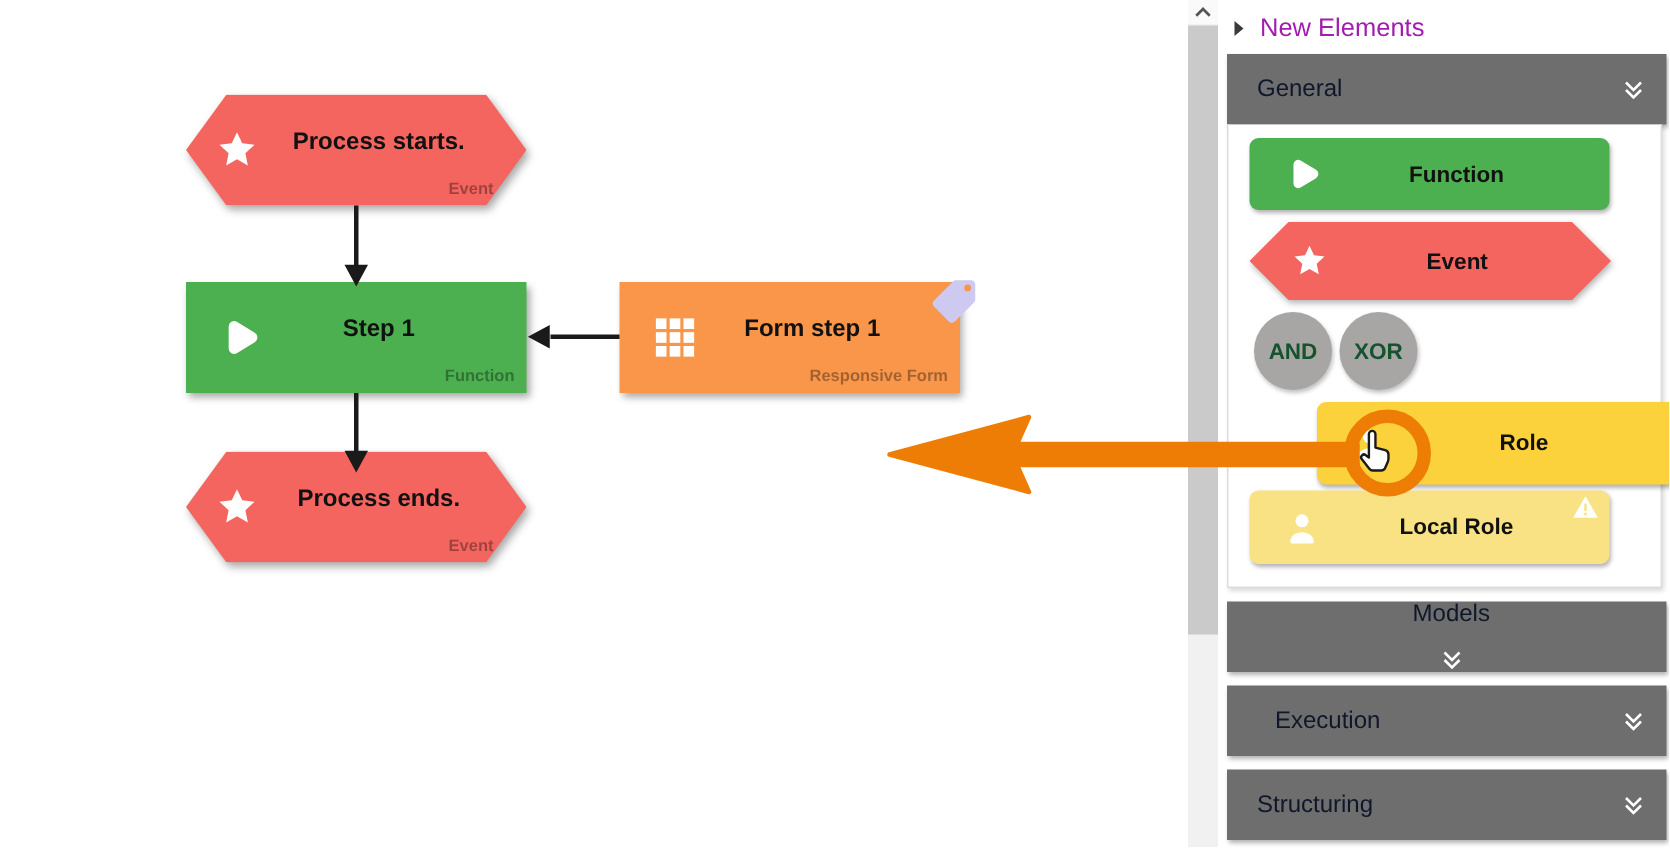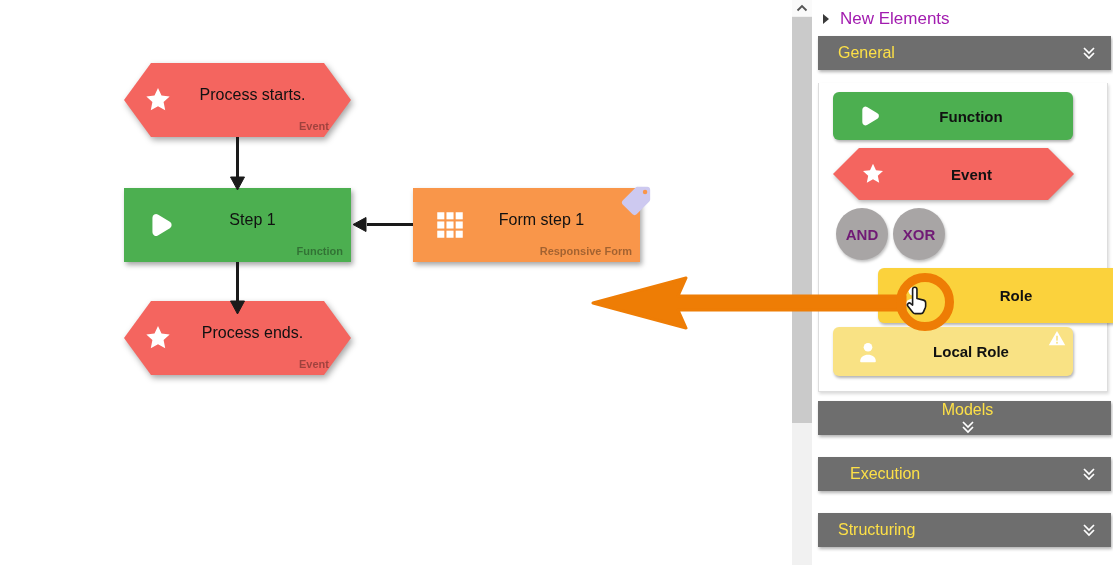--- a/index.html
+++ b/index.html
@@ -19,41 +19,41 @@
     clip-path:polygon(27px 0, calc(100% - 27px) 0, 100% 50%, calc(100% - 27px) 100%, 27px 100%, 0 50%);
     position:relative;
   }
   .event-bg{background:var(--event_red,#F4655F);}
   .function-bg{background:var(--function_green,#4CAF50);}
   .form-bg{background:var(--form_orange,#F9964A);padding-left:36px;}
   .node-icon{position:absolute;left:20px;top:50%;transform:translateY(-50%);}
   .node-label{
     position:absolute;left:44px;right:14px;top:0;bottom:10px;
     display:flex;align-items:center;justify-content:center;
-    font-size:16px;font-weight:400;color:#111;white-space:nowrap;
+    font-size:16px;font-weight:700;color:#111;white-space:nowrap;
   }
   .node-type{
     position:absolute;bottom:5px;font-size:11px;font-weight:700;
     color:rgba(0,0,0,0.35);white-space:nowrap;
   }
   .type-r8{right:8px;} .type-r20{right:22px;}
   .tagicon{position:absolute;top:-4px;right:-13px;}
   
   .scrollbar{position:absolute;left:792px;top:0;width:20px;height:565px;background:#f1f1f1;}
   .scroll-up{position:absolute;left:0;top:0;width:20px;height:16px;background:#fafafa;
     display:flex;align-items:center;justify-content:center;}
   .scroll-thumb{position:absolute;left:0;top:17px;width:20px;height:406px;background:#cacaca;}
   
   .sb-title{
     position:absolute;left:822px;top:5px;height:28px;display:flex;align-items:center;gap:10px;
     font-size:17px;color:#a21caf;cursor:pointer;
   }
   .sec-header{
-    position:absolute;left:818px;width:293px;height:34px;
-    background:var(--header_gray,#6E6E6E);color:#fde047;font-size:16px;
+    position:absolute;left:818px;width:293px;height:47px;
+    background:var(--header_gray,#6E6E6E);color:#0f172a;font-size:16px;
     display:flex;align-items:center;box-sizing:border-box;
     padding:0 14px 0 20px;box-shadow:1px 2px 3px rgba(0,0,0,0.3);cursor:pointer;
   }
   .sec-header .spacer{flex:1;}
   .palette{
     position:absolute;left:818px;top:83px;width:290px;height:309px;box-sizing:border-box;
     background:#fff;border:1px solid #ddd;border-top:none;box-shadow:1px 2px 3px rgba(0,0,0,0.15);
   }
   .pal-btn{
     position:absolute;box-sizing:border-box;border-radius:6px;
@@ -62,21 +62,21 @@
   .pal-label{
     position:absolute;left:46px;right:10px;top:0;bottom:0;
     display:flex;align-items:center;justify-content:center;
     font-size:15px;font-weight:700;color:#111;white-space:nowrap;
   }
   .pal-icon{position:absolute;left:22px;top:50%;transform:translateY(-50%);}
   .gw-circle{
     position:absolute;width:52px;height:52px;border-radius:50%;
     background:var(--gateway_gray,#A8A5A5);
     display:flex;align-items:center;justify-content:center;
-    font-size:15px;font-weight:700;color:#701a75;
+    font-size:15px;font-weight:700;color:#14532d;
     box-shadow:1px 2px 3px rgba(0,0,0,0.25);cursor:pointer;
   }
   .warn{position:absolute;top:3px;right:7px;}
   svg{display:block;}
   .overlay{position:absolute;left:0;top:0;z-index:60;pointer-events:none;}
   .edges{position:absolute;left:0;top:0;z-index:5;pointer-events:none;}
 </style>
 </head>
 <body>
 

